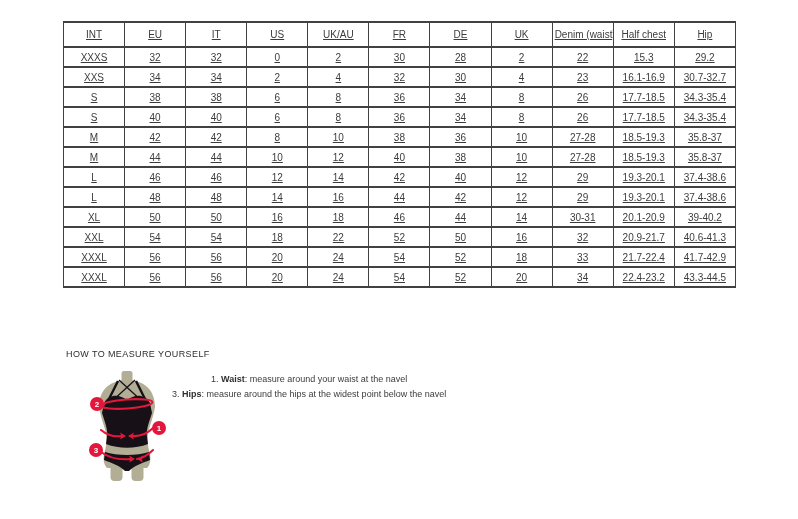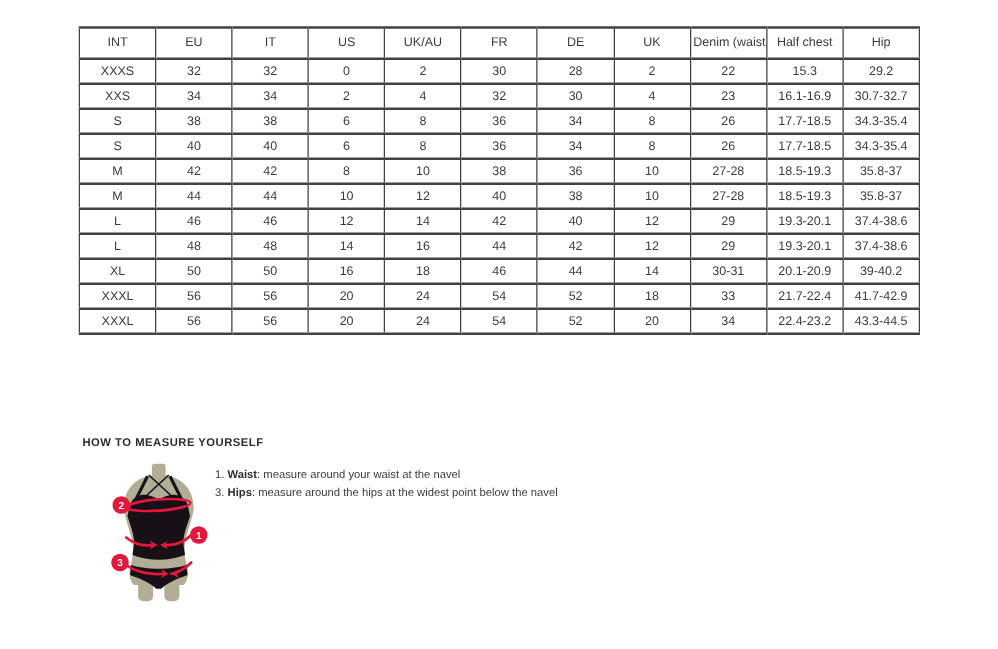--- a/index.html
+++ b/index.html
@@ -13,52 +13,53 @@
   }
   .size-table {
     position: absolute;
     left: 63px; top: 21px;
     width: 673px;
     border-collapse: collapse;
     table-layout: fixed;
     font-size: 10px;
     color: #3c3c3c;
     text-align: center;
+    text-decoration: underline;
   }
   .size-table th, .size-table td {
     border: 1px solid #414141;
     border-top-width: 2px;
     border-bottom-width: 2px;
     font-weight: normal;
     padding: 0 2px;
     white-space: nowrap;
     overflow: hidden;
   }
   .size-table th { height: 25px; }
   .size-table td { height: 20px; }
   .measure-heading {
     position: absolute;
     left: 66px; top: 349px;
     font-size: 9px;
-    font-weight: bold;
+    font-weight: normal;
     letter-spacing: 0.4px;
     color: #2d2d2d;
   }
   .figure-wrap {
     position: absolute;
     left: 77px; top: 367px;
     width: 100px; height: 120px;
   }
   .steps {
     position: absolute;
     left: 172px; top: 372px;
     font-size: 9px;
     color: #3c3c3c;
   }
-  .step { line-height: 15px; white-space: nowrap; }
+  .step { line-height: 15px; white-space: nowrap; text-align: center; }
   .step b { font-weight: bold; color: #2f2f2f; }
 </style>
 </head>
 <body>
 
 <table class="size-table">
   <thead>
     <tr>
         <th>INT</th>
         <th>EU</th>
@@ -185,20 +186,33 @@
         <td>16</td>
         <td>18</td>
         <td>46</td>
         <td>44</td>
         <td>14</td>
         <td>30-31</td>
         <td>20.1-20.9</td>
         <td>39-40.2</td>
       </tr>
       <tr>
+        <td>XXL</td>
+        <td>54</td>
+        <td>54</td>
+        <td>18</td>
+        <td>22</td>
+        <td>52</td>
+        <td>50</td>
+        <td>16</td>
+        <td>32</td>
+        <td>20.9-21.7</td>
+        <td>40.6-41.3</td>
+      </tr>
+      <tr>
         <td>XXXL</td>
         <td>56</td>
         <td>56</td>
         <td>20</td>
         <td>24</td>
         <td>54</td>
         <td>52</td>
         <td>18</td>
         <td>33</td>
         <td>21.7-22.4</td>

